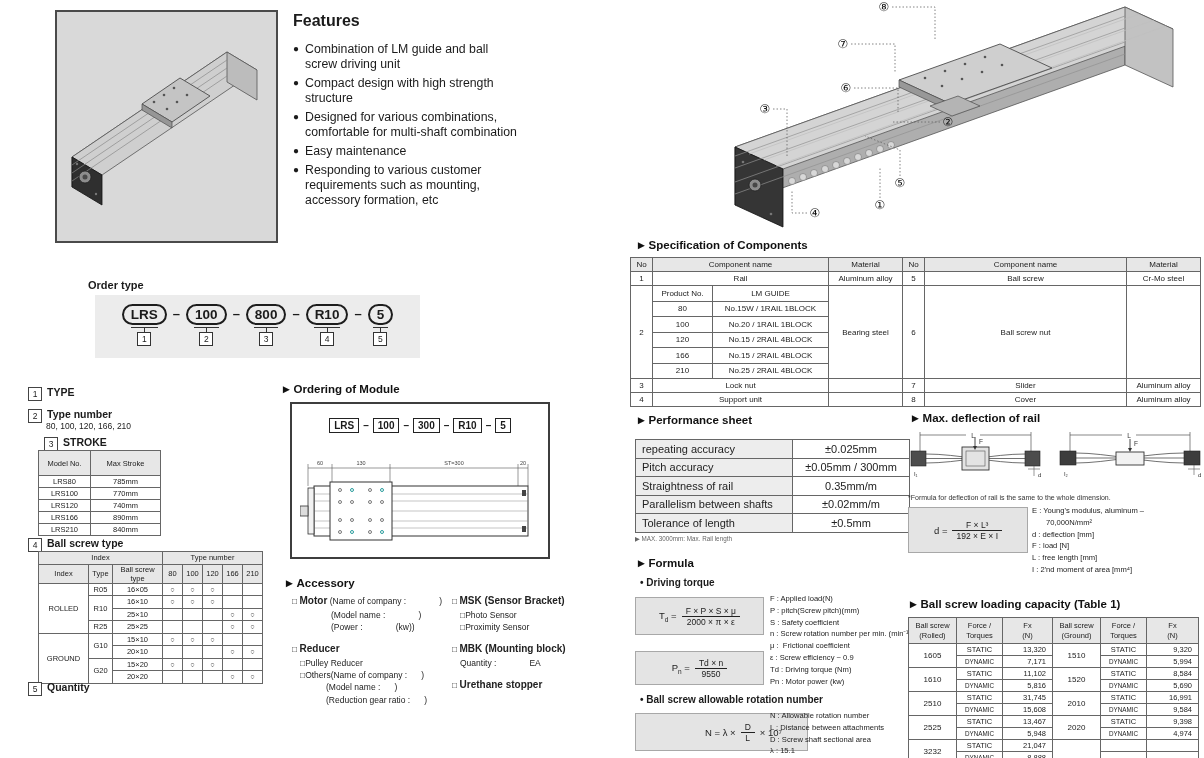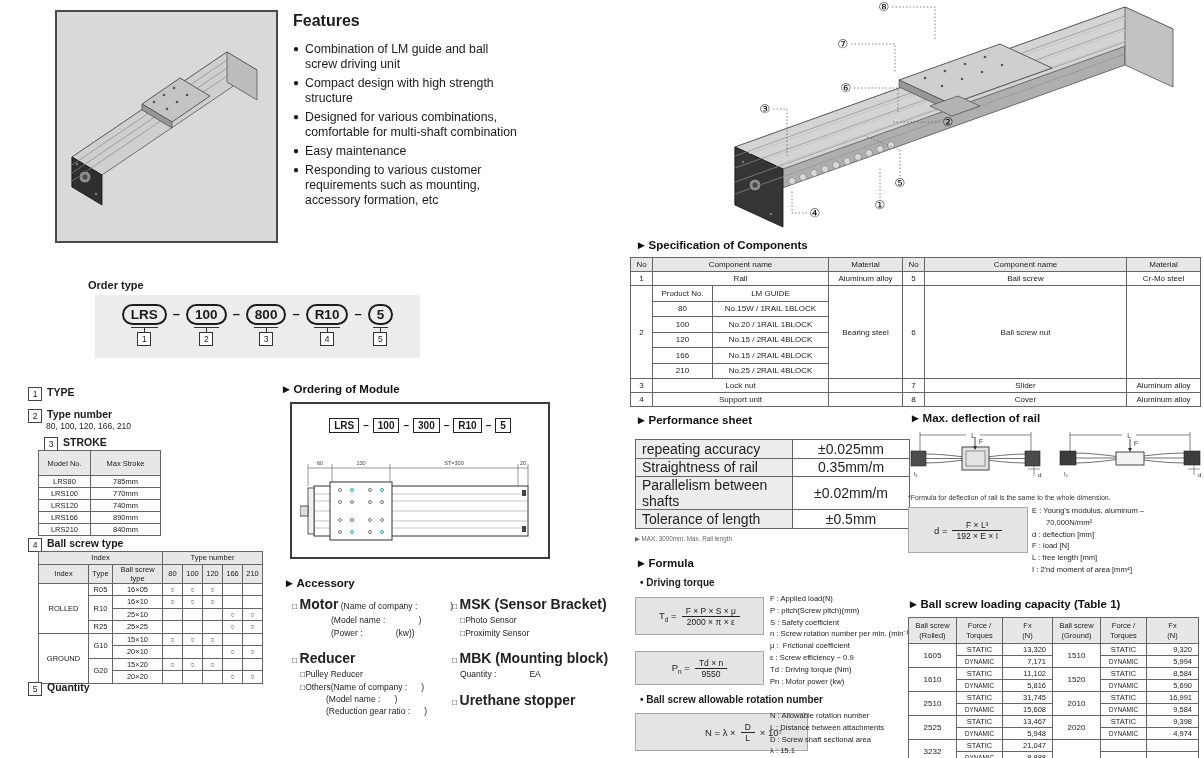--- a/index.html
+++ b/index.html
@@ -48,32 +48,32 @@
   #ball-table td{height:11.5px;}
 
   
   #module-box{left:290px;top:402px;width:256px;height:153px;border:2px solid #3d3d3d;background:#fff;}
   #module-code{position:absolute;left:0;top:14px;width:100%;display:flex;justify-content:center;align-items:center;gap:4px;}
   .mc-box{border:1.5px solid #222;padding:0 4px;font-size:10px;font-weight:bold;line-height:13px;}
   .mc-dash{font-size:10px;font-weight:bold;}
 
   
   .acc{position:absolute;font-size:8.5px;line-height:1.45;color:#222;}
-  .acc b{font-size:14px;text-align:right;}
+  .acc b{font-size:10px;text-align:right;}
   .acc div{white-space:pre;}
   .acc .ind1{padding-left:39px;}
   .acc .ind2{padding-left:8px;}
   .acc .ind3{padding-left:34px;}
   .acc .gap{height:9px;}
 
   
   #comp-table{left:630px;top:257px;}
   #comp-table td{height:13px;font-size:8px;}
   #perf-table{left:635px;top:439px;}
-  #perf-table td{height:17.5px;font-size:14px;}
+  #perf-table td{height:17.5px;font-size:11px;}
   #perf-table td.lbl{background:#ededed;text-align:left;padding-left:6px;width:148px;}
   #perf-table td.val{width:112px;}
   #perf-note{left:635px;top:535px;font-size:6.3px;color:#666;}
   #load-table{left:908px;top:617px;}
   #load-table td{height:11px;}
   #load-table td.mdl{font-size:8px;}
   #load-table td.dyn{font-size:6.3px;}
   #load-table td.num{text-align:right;padding-right:6px;font-size:7.5px;}
   .h2l{line-height:1.25;font-size:7.5px;}
 
@@ -556,20 +556,24 @@
 <div class="sech" style="left:638px;top:414px;">
   <span class="mk">▶</span><span>Performance sheet</span>
 </div>
 <table class="t abs" id="perf-table">
   <tbody>
       <tr>
         <td class="lbl">repeating accuracy</td>
         <td class="val">±0.025mm</td>
       </tr>
   <tr>
+        <td class="lbl">Pitch accuracy</td>
+        <td class="val">±0.05mm / 300mm</td>
+      </tr>
+  <tr>
         <td class="lbl">Straightness of rail</td>
         <td class="val">0.35mm/m</td>
       </tr>
   <tr>
         <td class="lbl">Parallelism between shafts</td>
         <td class="val">±0.02mm/m</td>
       </tr>
   <tr>
         <td class="lbl">Tolerance of length</td>
         <td class="val">±0.5mm</td>

